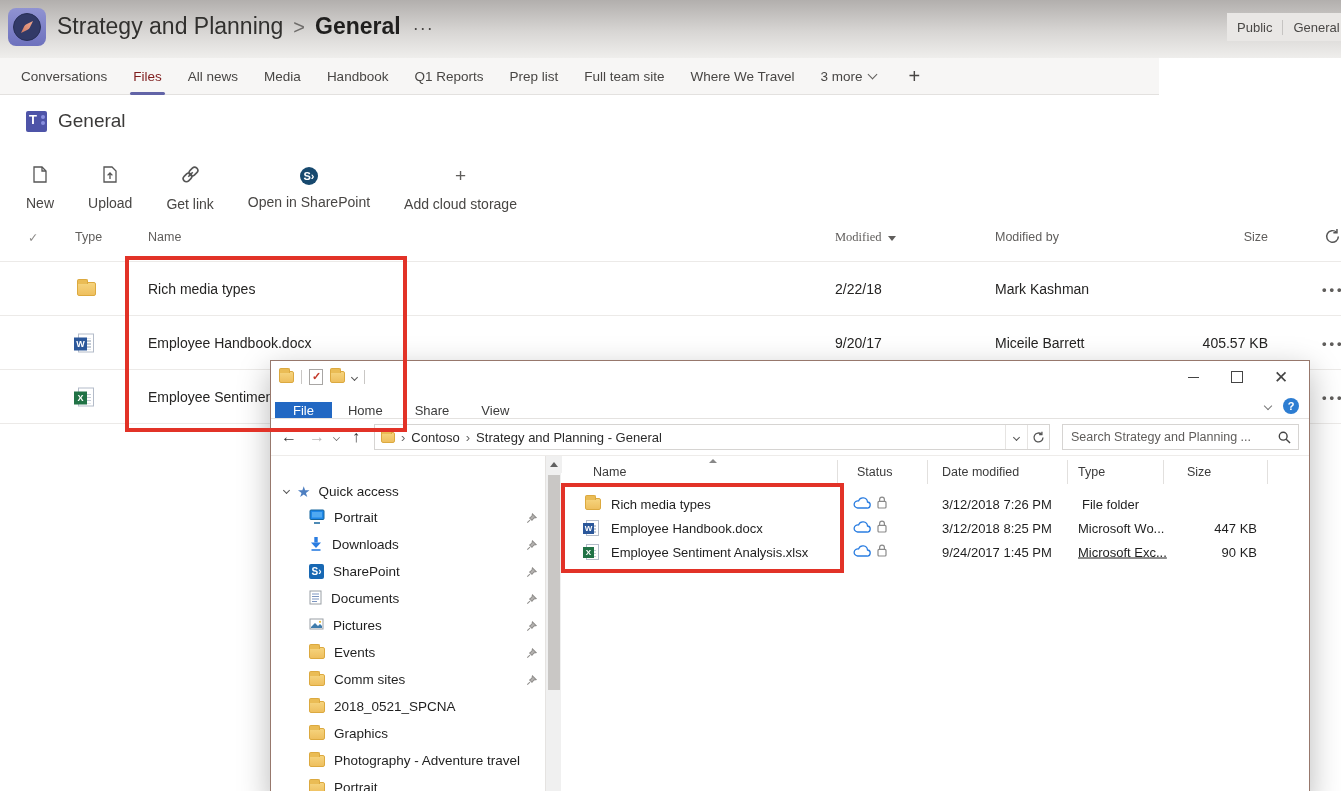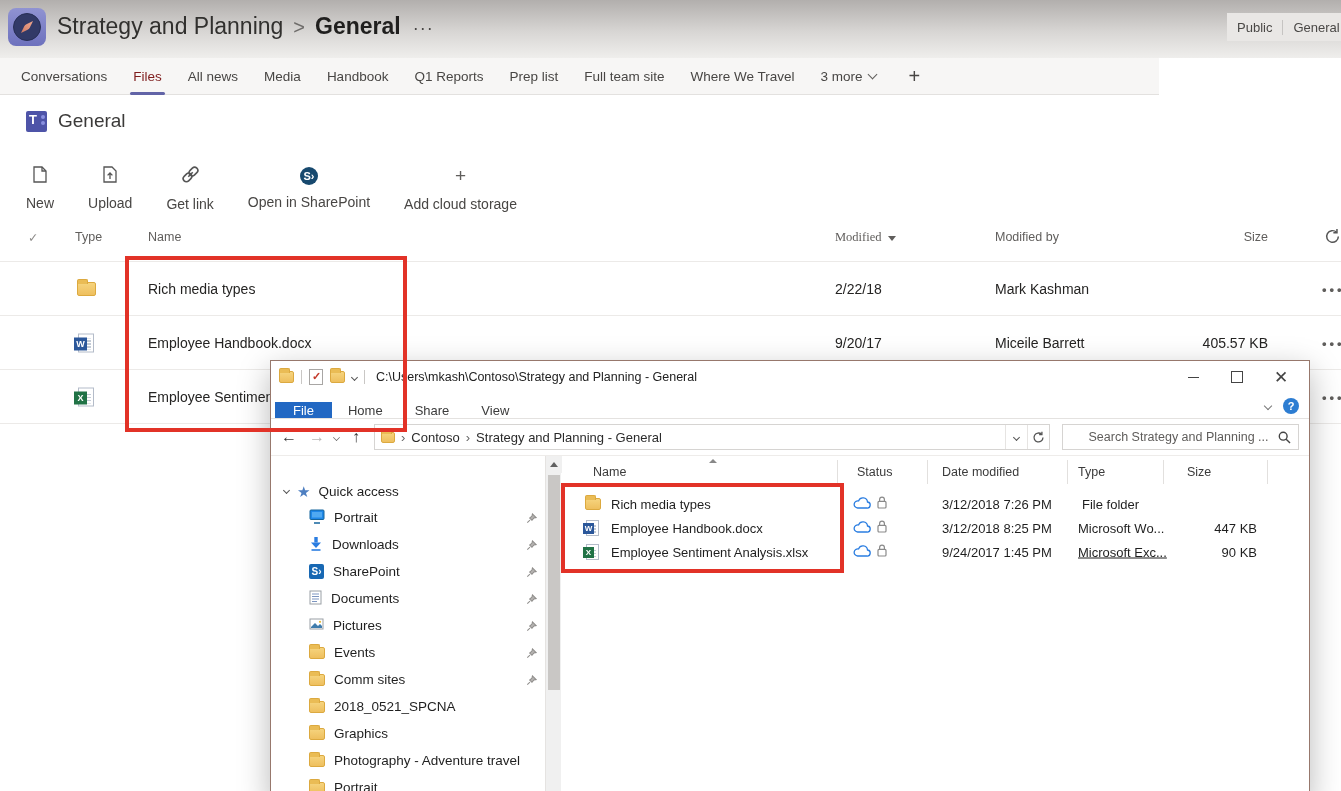--- a/index.html
+++ b/index.html
@@ -119,21 +119,21 @@
   .nav-arrow.disabled { color:#b9b7b5;}
   .nav-chev { color:#666; transform:rotate(45deg) scale(.7); margin:0 -2px;}
   .addrbar { position:relative; flex:0 0 676px; height:26px; border:1px solid #d6d4d2; background:#fff;
     display:flex; align-items:center; padding:0 6px; gap:6px;}
   .addr-sep { color:#666; font-size:13px;}
   .addr-item { font-size:13px; color:#2b2b2b; white-space:nowrap; cursor:pointer;}
   .addr-right { position:absolute; right:0; top:0; height:24px; display:flex; align-items:center;}
   .addr-btn { width:22px; height:24px; display:flex; align-items:center; justify-content:center;
     border-left:1px solid #e6e4e2; color:#555; cursor:pointer;}
   .searchbox { position:relative; flex:0 0 237px; height:26px; border:1px solid #d6d4d2; background:#fff;
-    margin-left:4px; display:flex; align-items:center;justify-content:center;}
+    margin-left:4px; display:flex; align-items:center;}
   .searchbox input { border:none; outline:none; width:200px; padding:0 4px 0 8px; font-size:12.5px;
     font-family:"Liberation Sans",sans-serif; color:#333;}
   .searchbox input::placeholder { color:#5f5d5b; opacity:1;}
   .search-glyph { position:absolute; right:7px; top:6px;}
 
   .win-body { position:relative; display:flex; height:calc(100% - 96px);}
   .tree { position:relative; width:274px; padding-top:22px; font-size:13.5px; color:#1f1f1f; overflow:hidden;}
   .tree-root { display:flex; align-items:center; gap:8px; padding-left:13px; height:26px;}
   .tree-root .chev { width:5px; height:5px; color:#555; margin-top:-2px;}
   .star { color:#4e7fc1; font-size:15px; line-height:1;}
@@ -306,21 +306,20 @@
 <div class="t-row-sep-end"></div>
 
 <div class="win">
   <div class="win-titlebar">
     <div class="folder" style="width:15px;height:12px;"></div>
     <div class="qat-divider"></div>
     <div class="qat-check"></div>
     <div class="folder" style="width:15px;height:12px;"></div>
     <span class="chev" style="width:5px;height:5px;color:#555;"></span>
     <div class="qat-divider"></div>
-    <div class="win-path">C:\Users\mkash\Contoso\Strategy and Planning - General</div>
     <div class="win-controls">
       <div class="wc wc-min"></div>
       <div class="wc wc-max"></div>
       <div class="wc wc-close">✕</div>
     </div>
   </div>
 
   <div class="ribbon-tabs">
     <div class="rtab file">File</div>
     <div class="rtab">Home</div>

